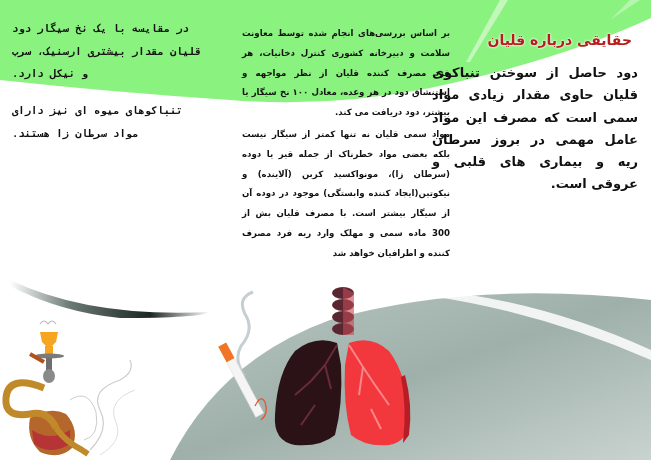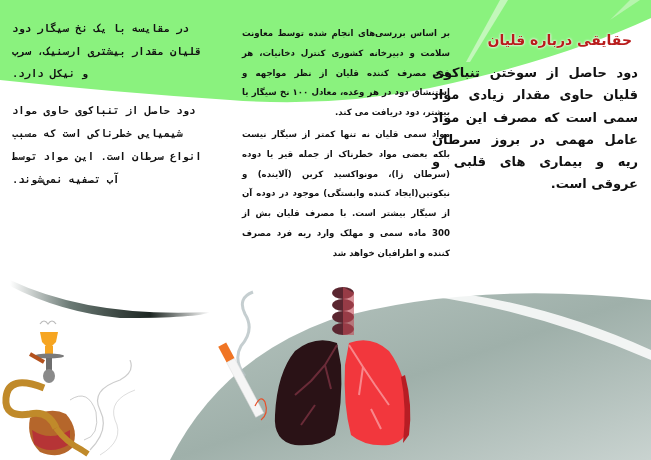--- a/index.html
+++ b/index.html
@@ -52,21 +52,21 @@
   <p>دود حاصل از سوختن تنباکوی قلیان حاوی مقدار زیادی مواد سمی است که مصرف این مواد عامل مهمی در بروز سرطان ریه و بیماری های قلبی و عروقی است.</p>
 </div>
 
 <div class="panel p-mid">
   <p>بر اساس بررسی‌های انجام شده توسط معاونت سلامت و دبیرخانه کشوری کنترل دخانیات، هر فرد مصرف کننده قلیان از نظر مواجهه و استنشاق دود در هر وعده، معادل ۱۰۰ نخ سیگار یا بیشتر، دود دریافت می کند.</p>
   <p>مواد سمی قلیان نه تنها کمتر از سیگار نیست بلکه بعضی مواد خطرناک از جمله قیر یا دوده (سرطان زا)، مونواکسید کربن (آلاینده) و نیکوتین(ایجاد کننده وابستگی) موجود در دوده آن از سیگار بیشتر است. با مصرف قلیان بش از 300 ماده سمی و مهلک وارد ریه فرد مصرف کننده و اطرافیان خواهد شد</p>
 </div>
 
 <div class="panel p-left">
   <p class="hl">در مقایسه با یک نخ سیگار دود قلیان مقدار بیشتری ارسنیک، سرب و نیکل دارد.</p>
-  <p>دود حاصل از تنباکوی حاوی مواد شیمیایی خطرناکی است که مسبب انواع سرطان است. این مواد توسط آب تصفیه نمی‌شوند.</p>
+  <p>تنباکوهای میوه ای نیز دارای مواد سرطان زا هستند.</p>
 </div>
 
 <svg class="illus" style="left:0;top:318px;width:110px;height:142px;" viewBox="0 0 110 142" xmlns="http://www.w3.org/2000/svg">
   <path d="M40,6 Q44,0 48,6 Q52,0 56,6" stroke="#bbb" fill="none" stroke-width="1.2"></path>
   <path d="M40,14 L58,14 L56,24 L52,28 L46,28 L42,24 Z" fill="#f6a521"></path>
   <rect x="45" y="28" width="8" height="8" fill="#f6a521"></rect>
   <ellipse cx="49" cy="38" rx="15" ry="2.5" fill="#7a7a7a"></ellipse>
   <rect x="46" y="40" width="6" height="24" fill="#6e6e6e"></rect>
   <ellipse cx="49" cy="58" rx="6" ry="7" fill="#8a8a8a"></ellipse>
   <path d="M30,100 Q26,120 40,134 Q60,142 72,130 Q80,112 66,96 Q50,88 30,100 Z" fill="#b5662b"></path>

